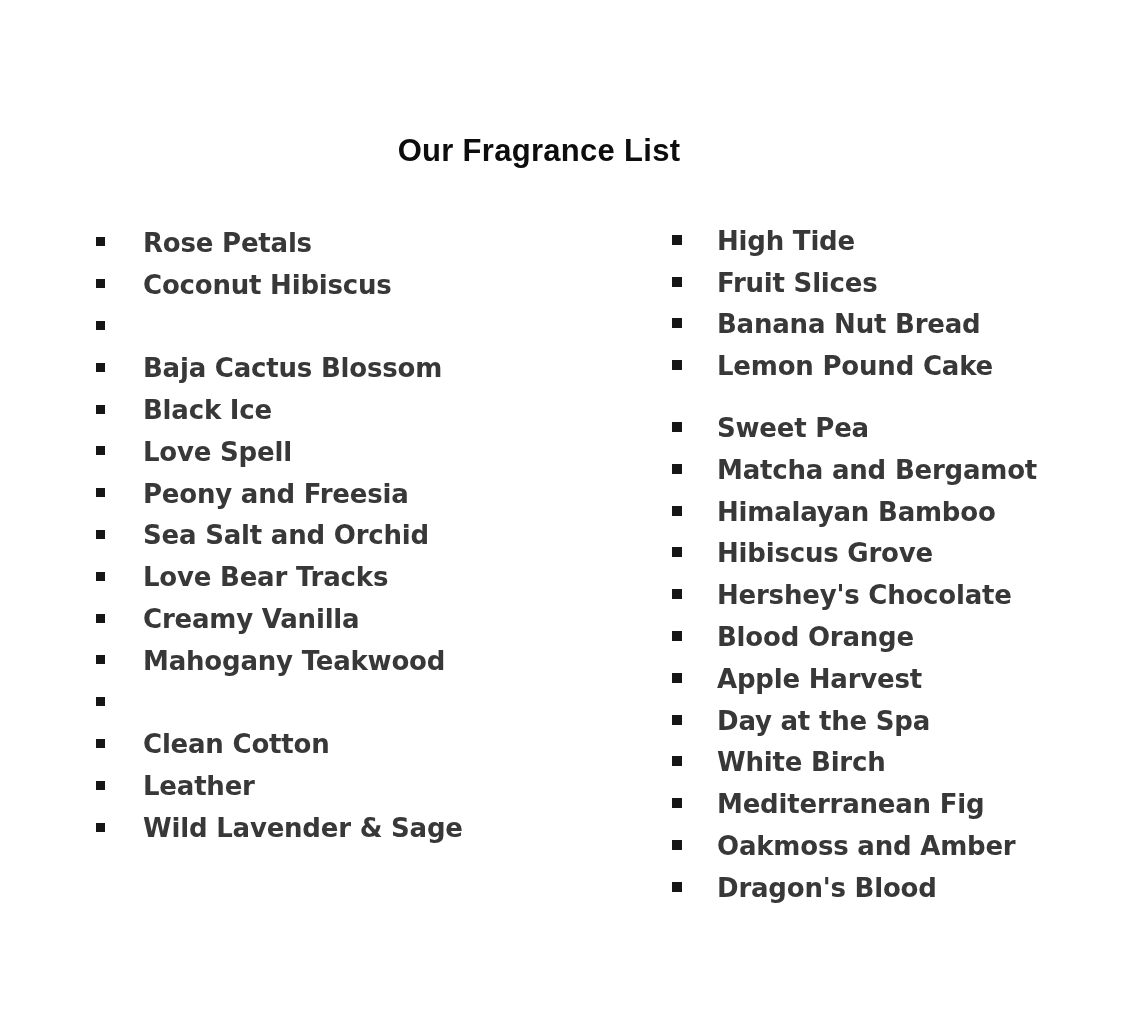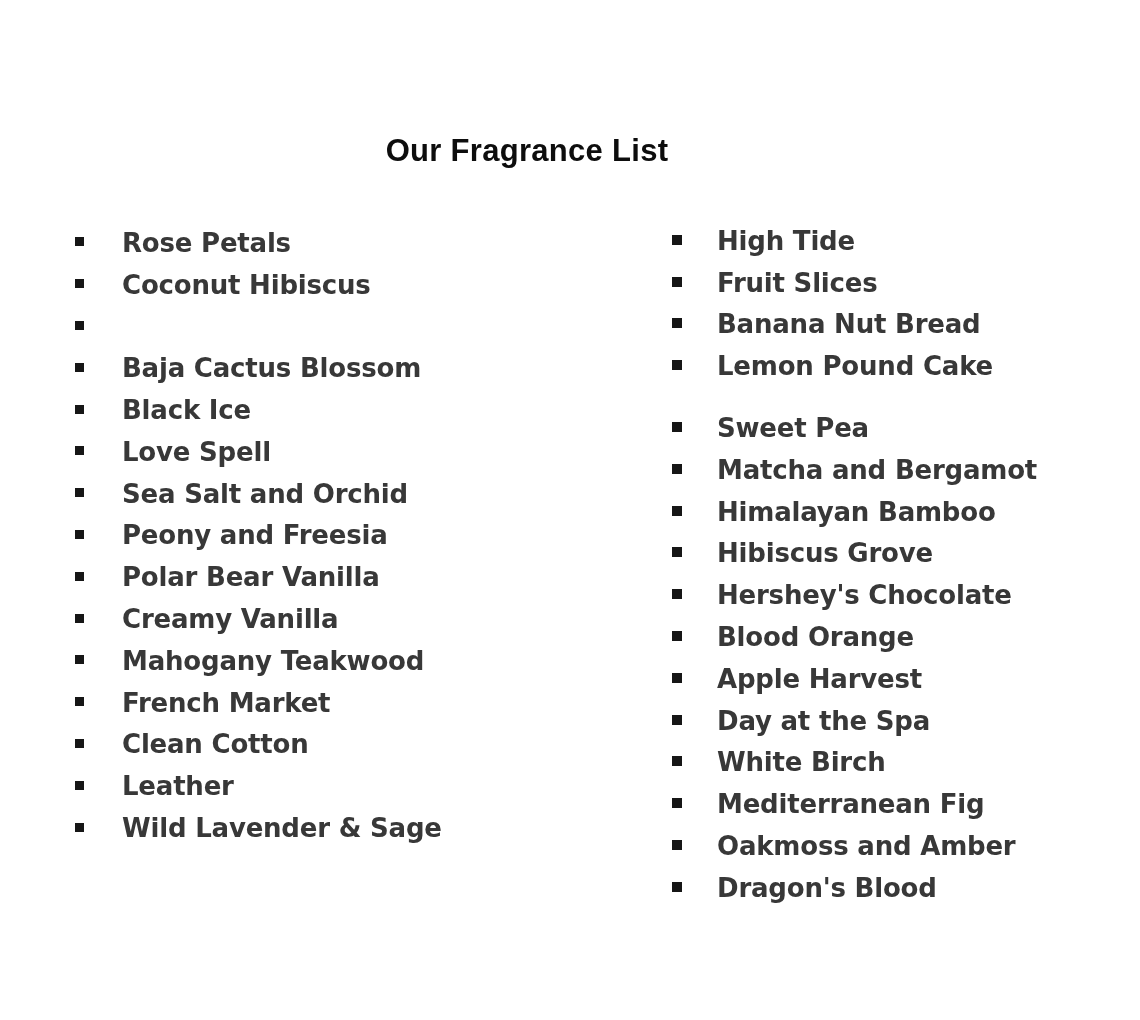--- a/index.html
+++ b/index.html
@@ -20,28 +20,29 @@
     top: 112px;
     left: 0;
     width: 1054px;
     text-align: center;
     font-family: "Liberation Sans", sans-serif;
     font-weight: 700;
     font-size: 31px;
     letter-spacing: 0.3px;
     color: #0d0d0d;
     white-space: nowrap;
+    padding-left: 12px;
   }
   .col {
     position: absolute;
     margin: 0;
     padding: 0;
     list-style: none;
   }
-  .col-left  { left: 75px;  top: 222px; }
+  .col-left  { left: 96px;  top: 222px; }
   .col-right { left: 672px; top: 220px; }
   .item {
     display: flex;
     align-items: center;
     height: 41.8px;
     white-space: nowrap;
   }
   .col-right .item:nth-child(5) { margin-top: 20px; }
   .bullet {
     display: inline-block;
@@ -90,41 +91,40 @@
       <li class="item">
         <span class="bullet"></span>
         <span class="item-label">Black Ice</span>
       </li>
       <li class="item">
         <span class="bullet"></span>
         <span class="item-label">Love Spell</span>
       </li>
       <li class="item">
         <span class="bullet"></span>
+        <span class="item-label">Peony and Freesia</span>
+      </li>
+      <li class="item">
+        <span class="bullet"></span>
         <span class="item-label">Sea Salt and Orchid</span>
       </li>
       <li class="item">
         <span class="bullet"></span>
-        <span class="item-label">Peony and Freesia</span>
-      </li>
-      <li class="item">
-        <span class="bullet"></span>
-        <span class="item-label">Polar Bear Vanilla</span>
+        <span class="item-label">Love Bear Tracks</span>
       </li>
       <li class="item">
         <span class="bullet"></span>
         <span class="item-label">Creamy Vanilla</span>
       </li>
       <li class="item">
         <span class="bullet"></span>
         <span class="item-label">Mahogany Teakwood</span>
       </li>
       <li class="item">
         <span class="bullet"></span>
-        <span class="item-label">French Market</span>
       </li>
       <li class="item">
         <span class="bullet"></span>
         <span class="item-label">Clean Cotton</span>
       </li>
       <li class="item">
         <span class="bullet"></span>
         <span class="item-label">Leather</span>
       </li>
       <li class="item">

